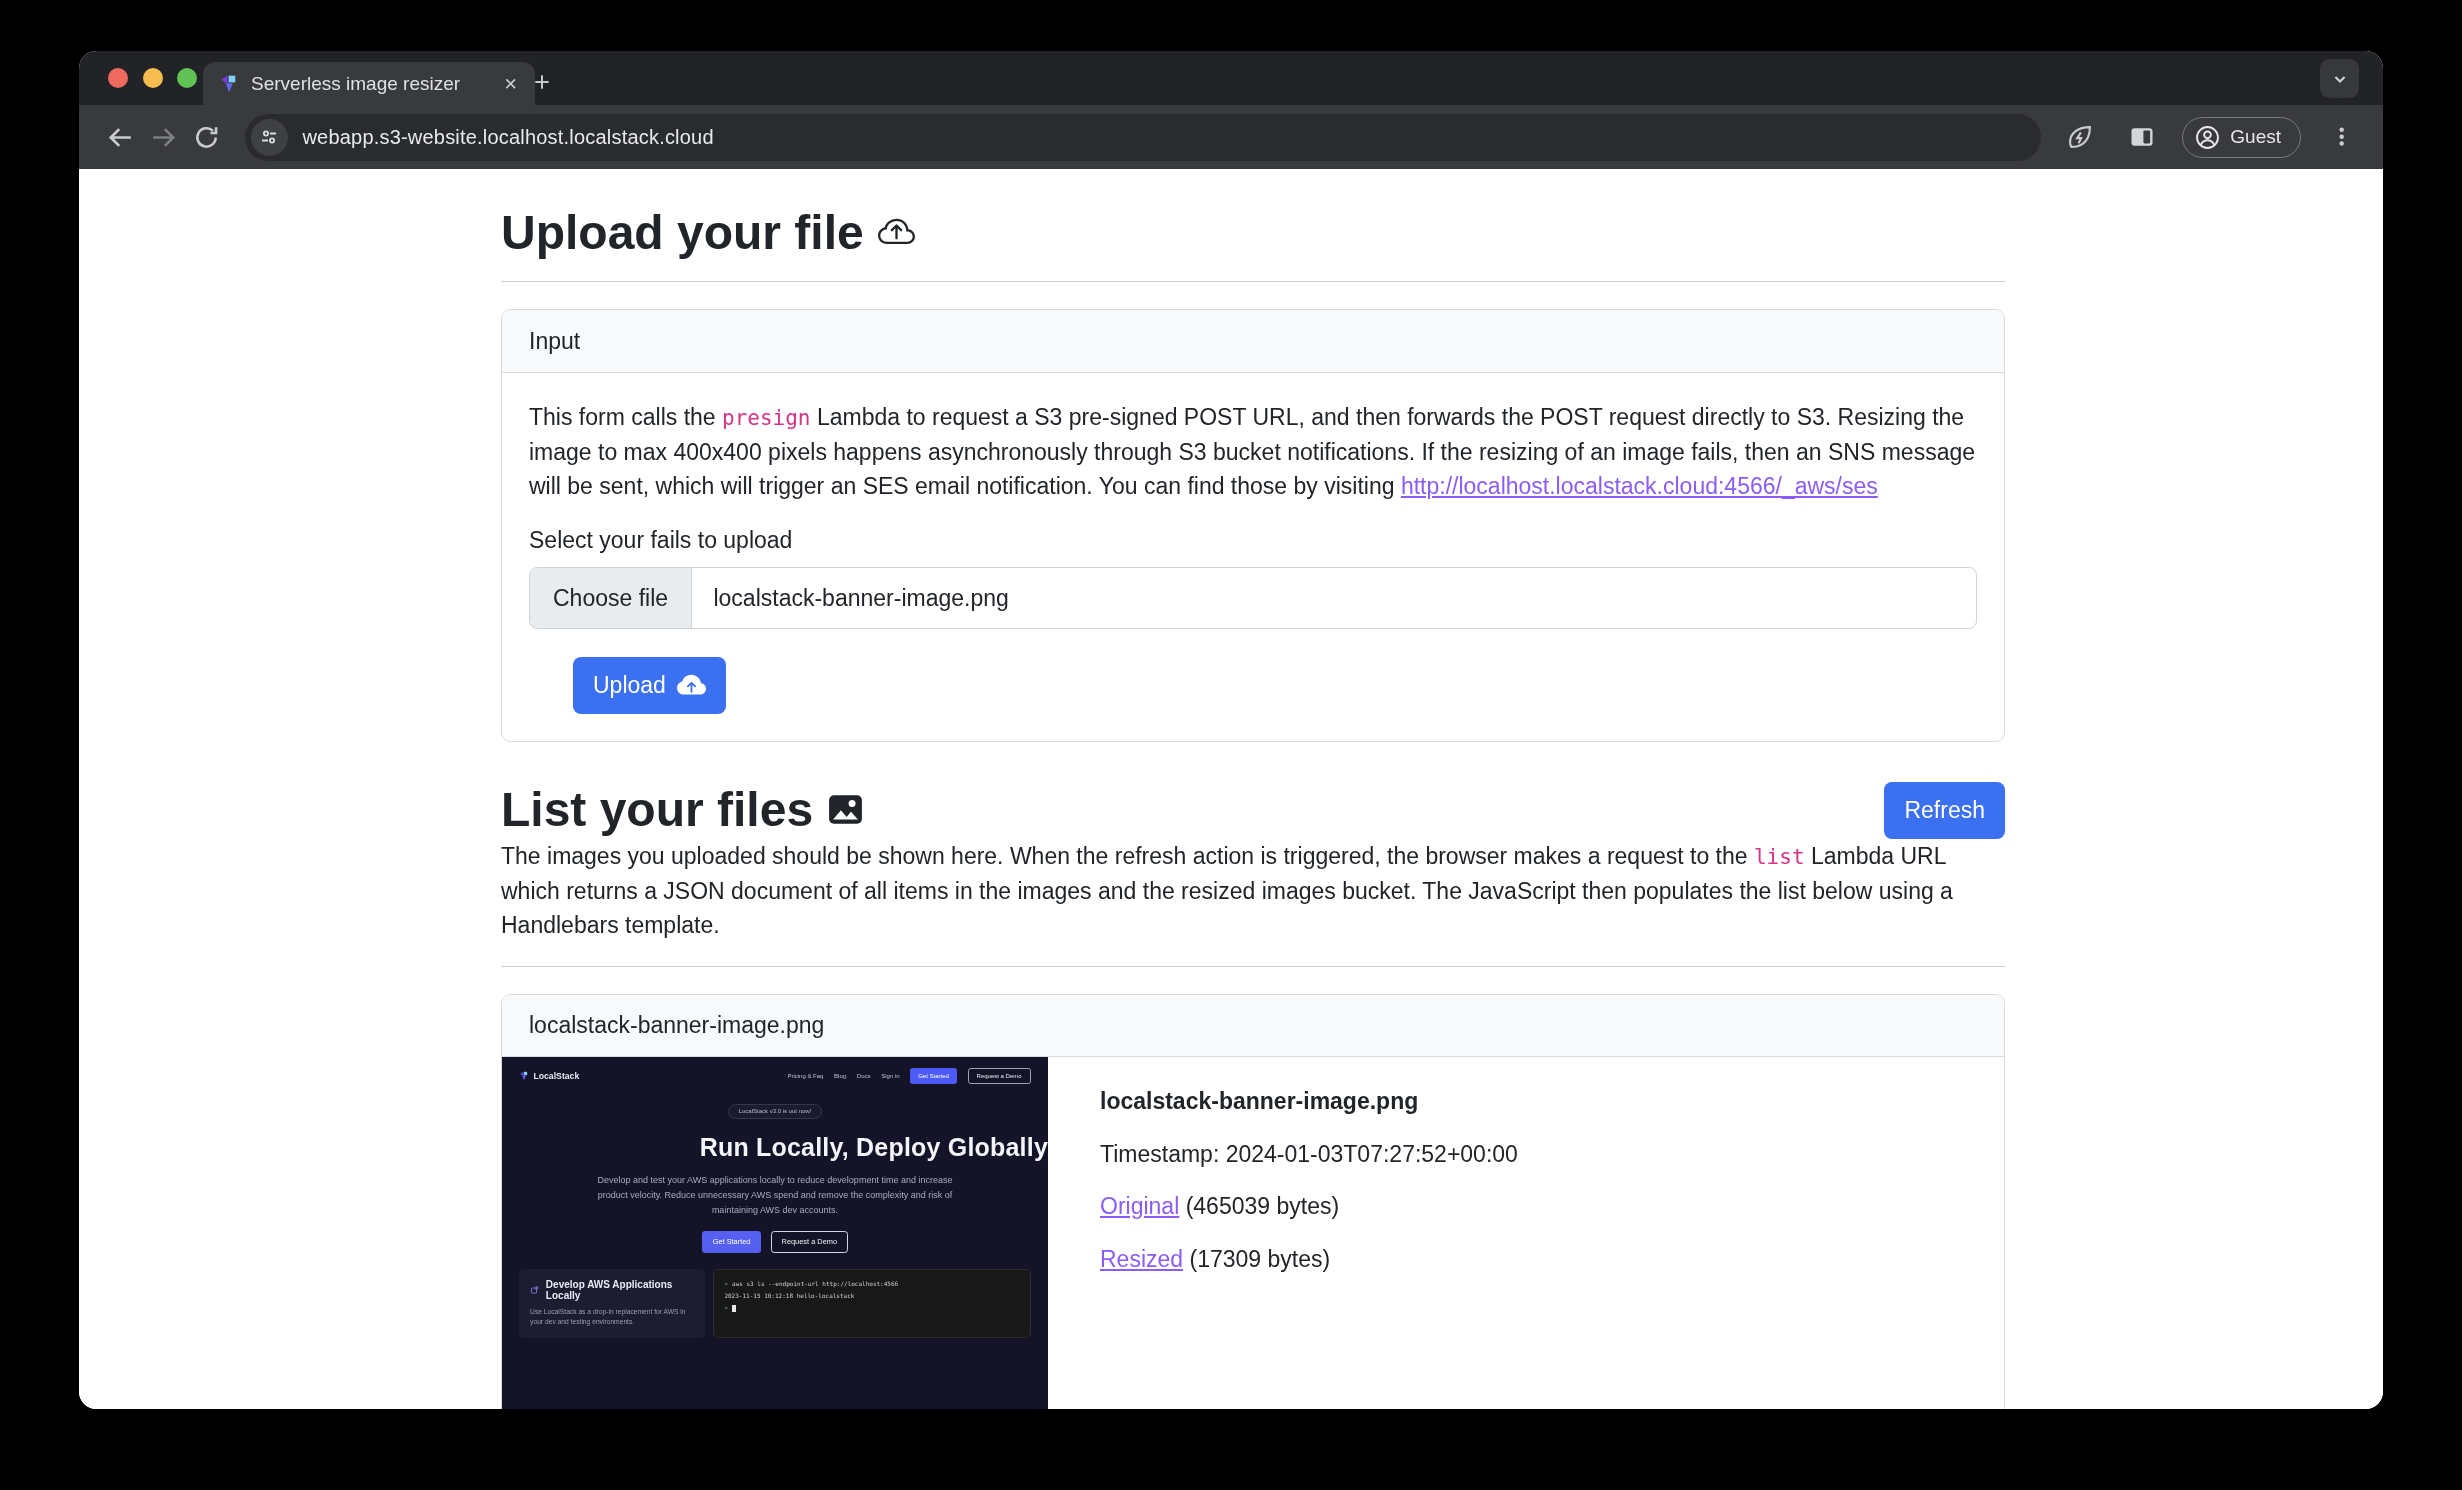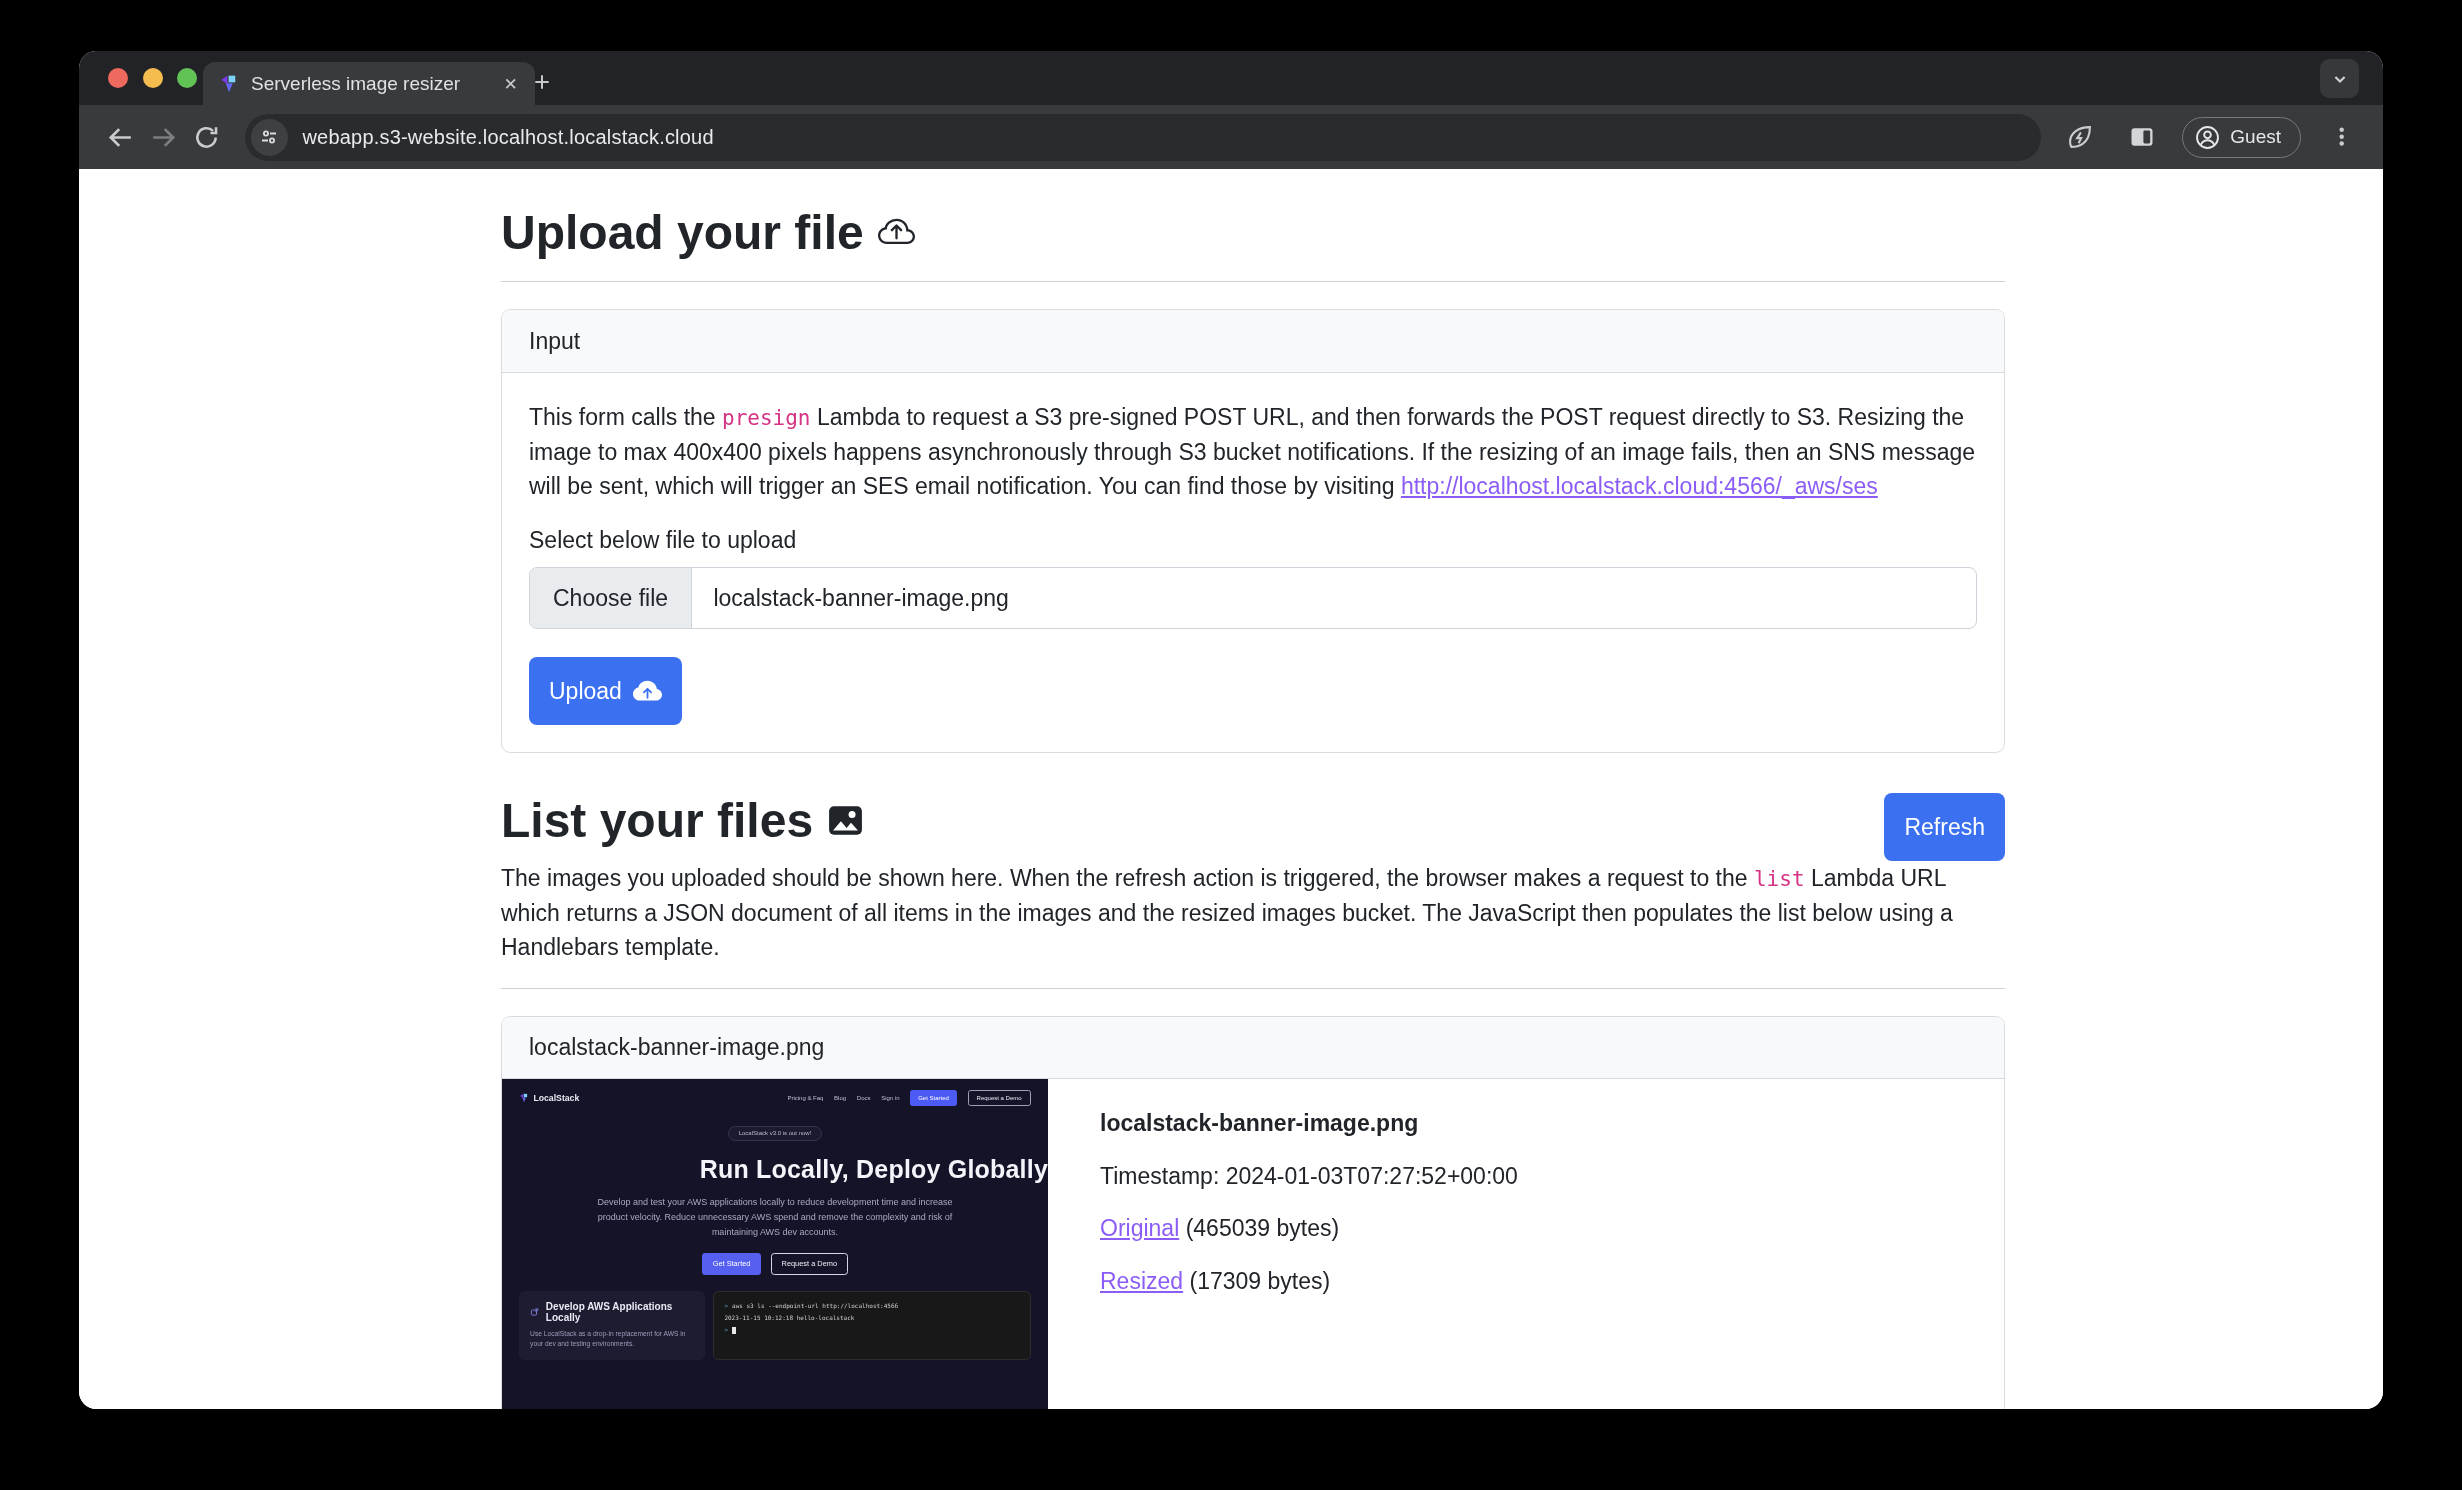--- a/index.html
+++ b/index.html
@@ -36,21 +36,21 @@
   .card-header { background:#f8f9fa; border-bottom:1.3px solid #d8dbde; padding:17.4px 27px; font-size:23px; border-radius:8px 8px 0 0; }
   .card-body { padding:27px; }
   h5.form-title { font-size:28px; font-weight:600; margin-bottom:17.4px; }
   p.desc { font-size:23px; line-height:1.5; margin-bottom:23px; max-width:1452px; }
   code.inline { font-family:"DejaVu Sans Mono",monospace; font-size:21px; color:#d63384; }
   a.lnk { color:#8b5cf6; text-decoration:underline; cursor:pointer; }
   label.file-label { display:block; font-size:23px; margin-bottom:13.4px; }
   .file-input { display:flex; border:1.3px solid #ced4da; border-radius:8px; overflow:hidden; height:62px; align-items:stretch; margin-bottom:28px; }
   .choose { background:#e9ecef; border-right:1.3px solid #ced4da; padding:0 23px; display:flex; align-items:center; font-size:23px; cursor:pointer; }
   .fname { padding:0 21.4px; display:flex; align-items:center; font-size:23px; }
-  .btn { background:#3b70f1; color:#fff; border:none; border-radius:8px; font-size:23px; height:68px; padding:0 20px; display:inline-flex; align-items:center; gap:10.7px; cursor:pointer; font-family:inherit; }
+  .btn { background:#3b70f1; color:#fff; border:none; border-radius:8px; font-size:23px; height:57px; padding:0 20px; display:inline-flex; align-items:center; gap:10.7px; cursor:pointer; font-family:inherit;margin-left:44px; }
   .list-head { display:flex; justify-content:space-between; align-items:flex-start; margin-top:40px; }
   .gap-after-card { margin-top:40px; }
 
   
   .file-card-body { display:flex; padding:0; }
   .thumb { width:546px; height:381px; flex:none; background:#141327; position:relative; overflow:hidden; }
   .details { padding:31px 0 0 52px; font-size:23px; }
   .details > div { margin-bottom:25.4px; }
   .fw-bold { font-weight:700; }
 
@@ -184,21 +184,21 @@
               <path d="M7.646 4.646a.5.5 0 0 1 .708 0l2 2a.5.5 0 0 1-.708.708L8.5 6.207V10.5a.5.5 0 0 1-1 0V6.207L6.354 7.354a.5.5 0 1 1-.708-.708l2-2z"></path>
             </svg>
         </span>
       </h2>
       <hr class="rule">
 
       <div class="card">
         <div class="card-header">Input</div>
         <div class="card-body">
           <p class="desc"><span>This form calls the </span><code class="inline">presign</code><span> Lambda to request a S3 pre-signed POST URL, and then forwards the POST request directly to S3. Resizing the image to max 400x400 pixels happens asynchronously through S3 bucket notifications. If the resizing of an image fails, then an SNS message will be sent, which will trigger an SES email notification. You can find those by visiting </span><a class="lnk">http://localhost.localstack.cloud:4566/_aws/ses</a></p>
-          <label class="file-label">Select below file to upload</label>
+          <label class="file-label">Select your fails to upload</label>
           <div class="file-input">
             <span class="choose">Choose file</span>
             <span class="fname">localstack-banner-image.png</span>
           </div>
           <button class="btn">
             <span>Upload</span>
             <span class="icon-btn">
               <svg width="29" height="29" viewBox="0 0 16 16" fill="#fff">
                   <path fill-rule="evenodd" d="M8 2a5.53 5.53 0 0 0-3.594 1.342c-.766.66-1.321 1.52-1.464 2.383C1.266 6.095 0 7.555 0 9.318 0 11.366 1.708 13 3.781 13h8.906C14.502 13 16 11.57 16 9.773c0-1.636-1.242-2.969-2.834-3.194C12.923 3.999 10.69 2 8 2zm2.354 6.854a.5.5 0 0 1-.708 0L8.5 7.707V11.5a.5.5 0 0 1-1 0V7.707L6.354 8.854a.5.5 0 1 1-.708-.708l2-2a.5.5 0 0 1 .708 0l2 2a.5.5 0 0 1 0 .708z"></path>
                 </svg>

